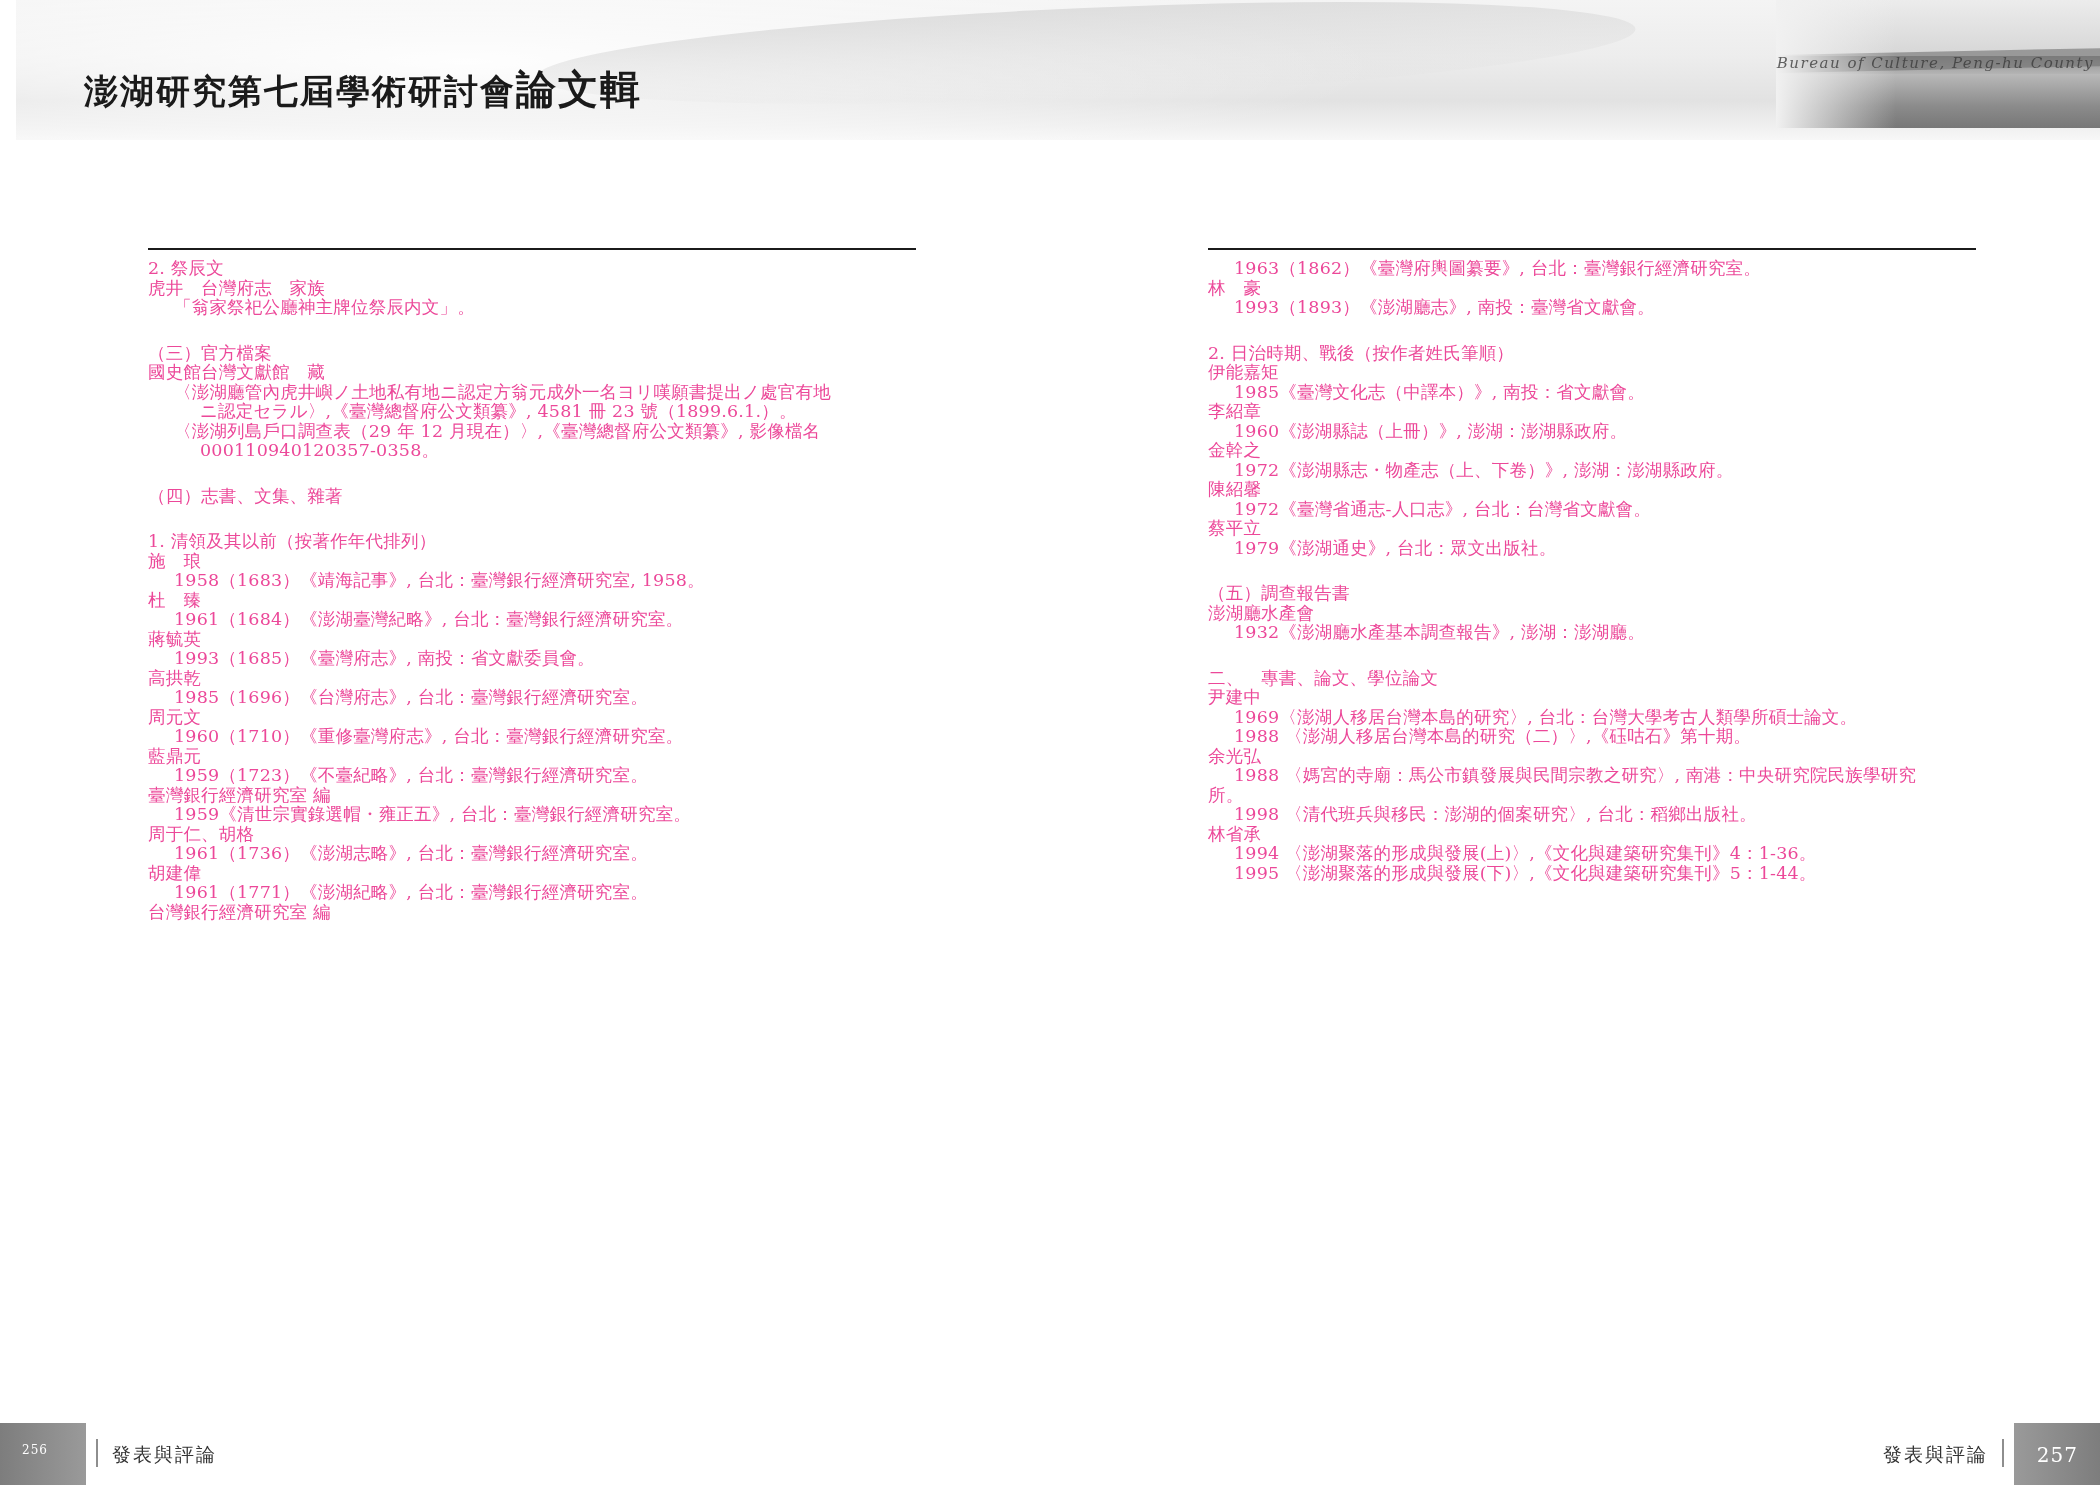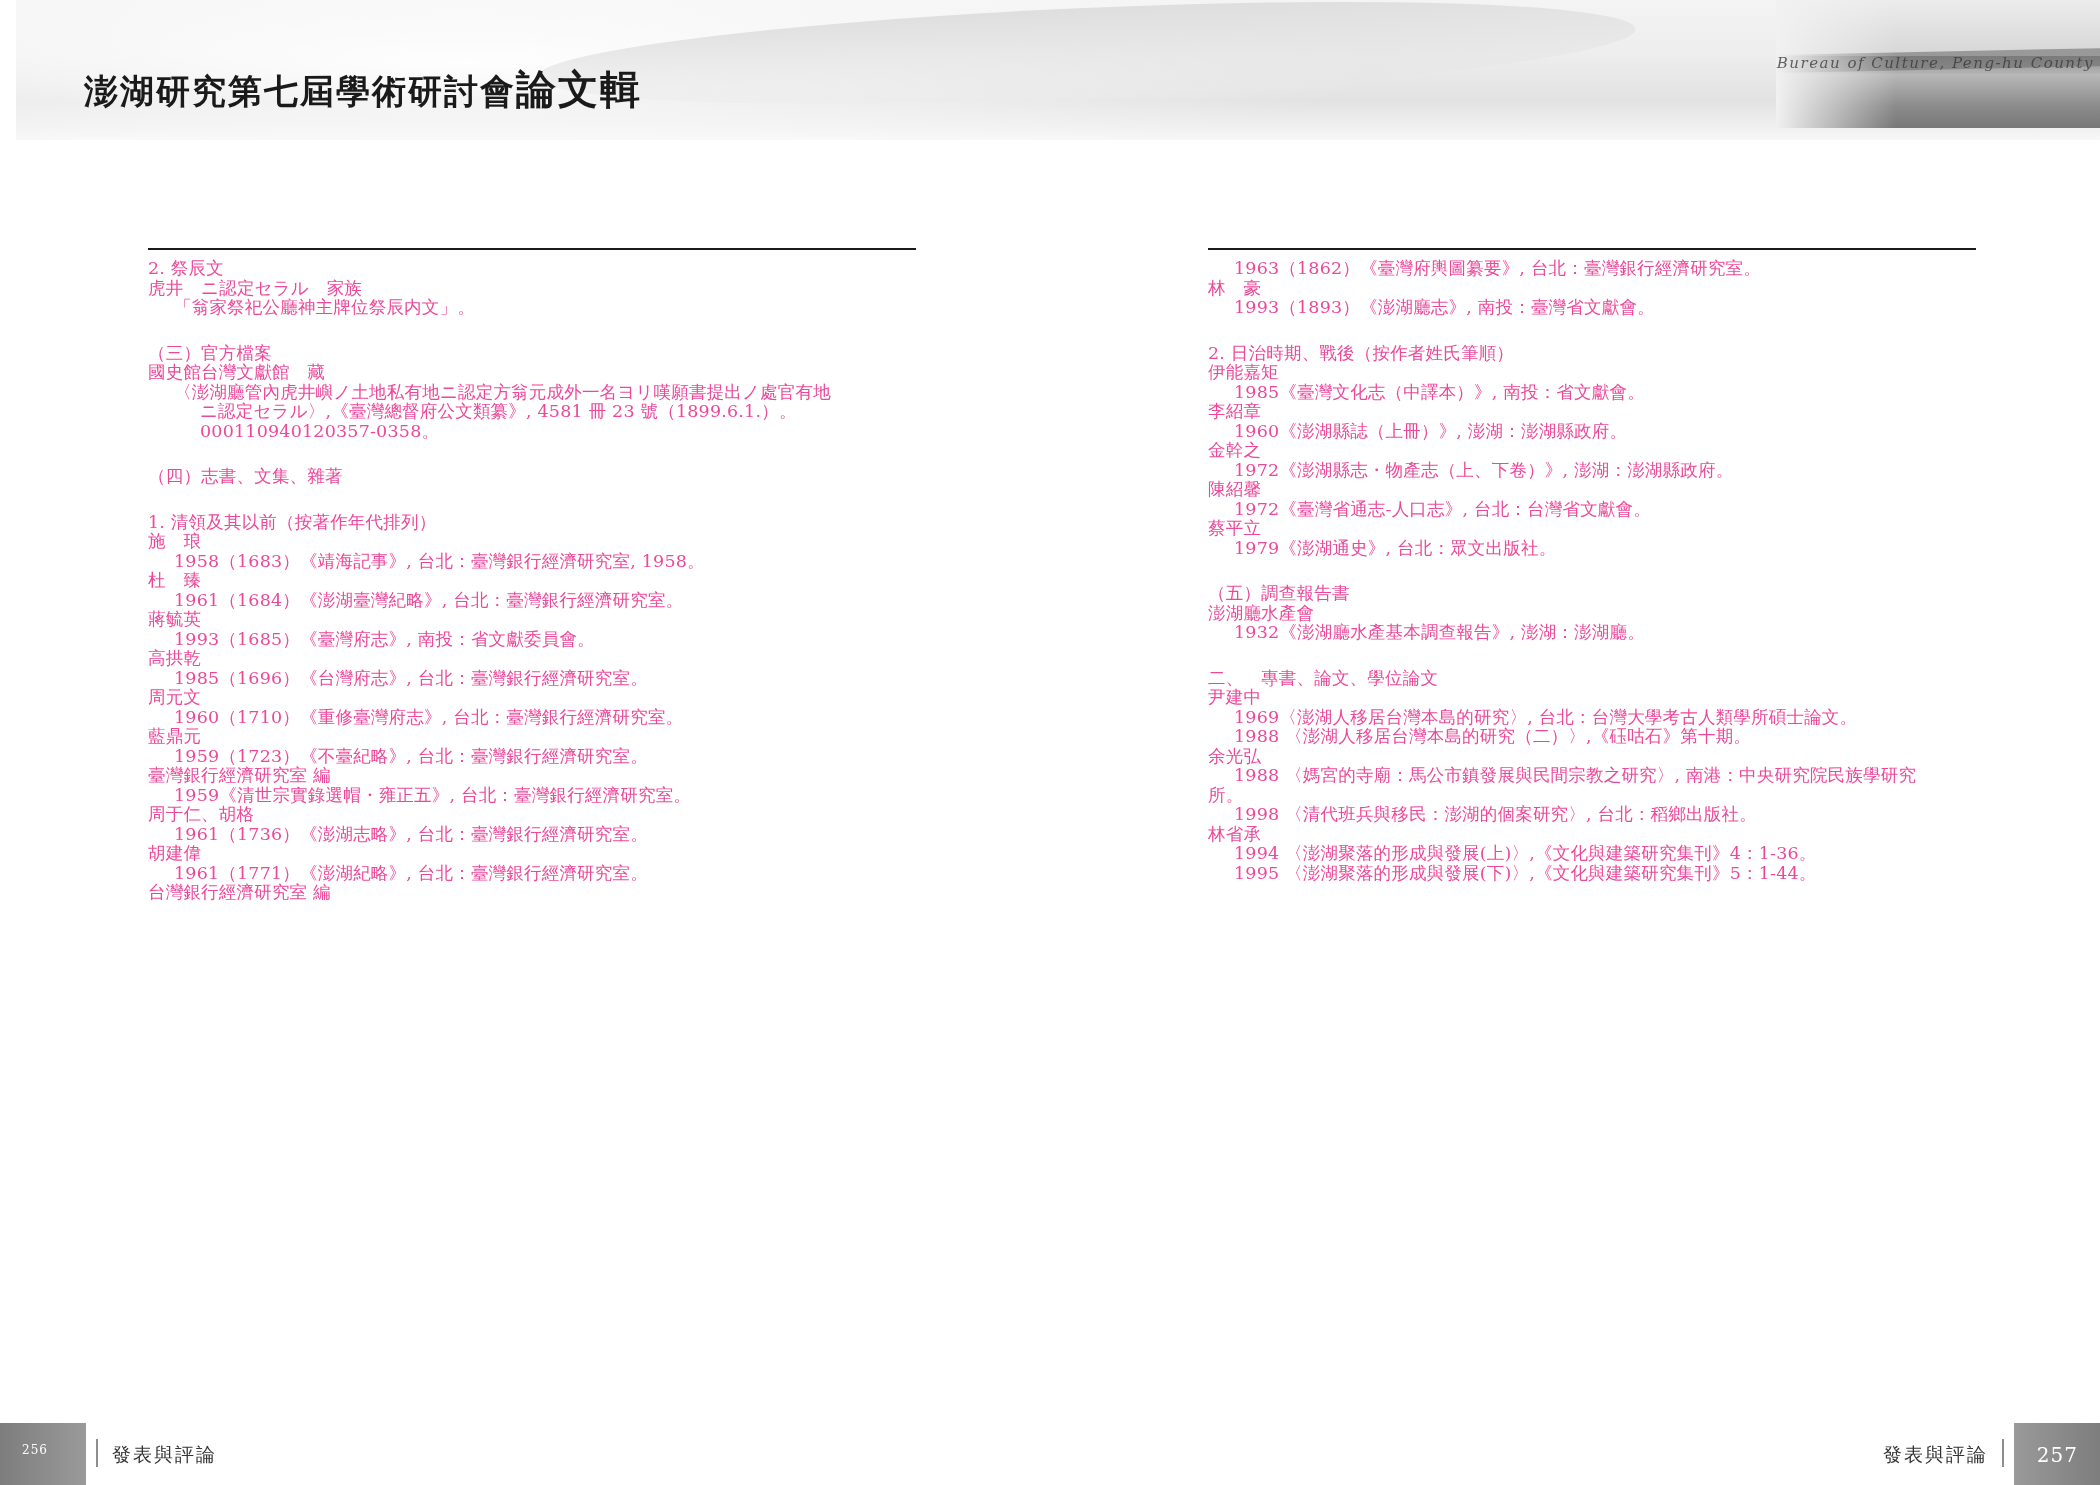--- a/index.html
+++ b/index.html
@@ -227,27 +227,28 @@
     <span>澎湖研究</span><span>第七屆</span><span>學術研討會</span><span class="big">論文輯</span>
   </div>
 </div>
 
 <div class="page">
   <div class="rule rule-left"></div>
   <div class="rule rule-right"></div>
 
   <div class="col col-left" id="col-left">
       <div class="line lvl0">2. 祭辰文</div>
-      <div class="line lvl0">虎井　ニ認定セラル　家族</div>
+      <div class="line lvl0">虎井　台灣府志　家族</div>
       <div class="line lvl1">「翁家祭祀公廳神主牌位祭辰内文」。</div>
       <div class="gap-m"></div>
       <div class="line lvl0">（三）官方檔案</div>
       <div class="line lvl0">國史館台灣文獻館　藏</div>
       <div class="line lvl1">〈澎湖廳管內虎井嶼ノ土地私有地ニ認定方翁元成外一名ヨリ嘆願書提出ノ處官有地</div>
       <div class="line lvl2">ニ認定セラル〉,《臺灣總督府公文類纂》, 4581 冊 23 號（1899.6.1.）。</div>
+      <div class="line lvl1">〈澎湖列島戶口調查表（29 年 12 月現在）〉,《臺灣總督府公文類纂》, 影像檔名</div>
       <div class="line lvl2">000110940120357-0358。</div>
       <div class="gap-m"></div>
       <div class="line lvl0">（四）志書、文集、雜著</div>
       <div class="gap-m"></div>
       <div class="line lvl0">1. 清領及其以前（按著作年代排列）</div>
       <div class="line lvl0">施　琅</div>
       <div class="line lvl1">1958（1683）《靖海記事》, 台北：臺灣銀行經濟研究室, 1958。</div>
       <div class="line lvl0">杜　臻</div>
       <div class="line lvl1">1961（1684）《澎湖臺灣紀略》, 台北：臺灣銀行經濟研究室。</div>
       <div class="line lvl0">蔣毓英</div>

